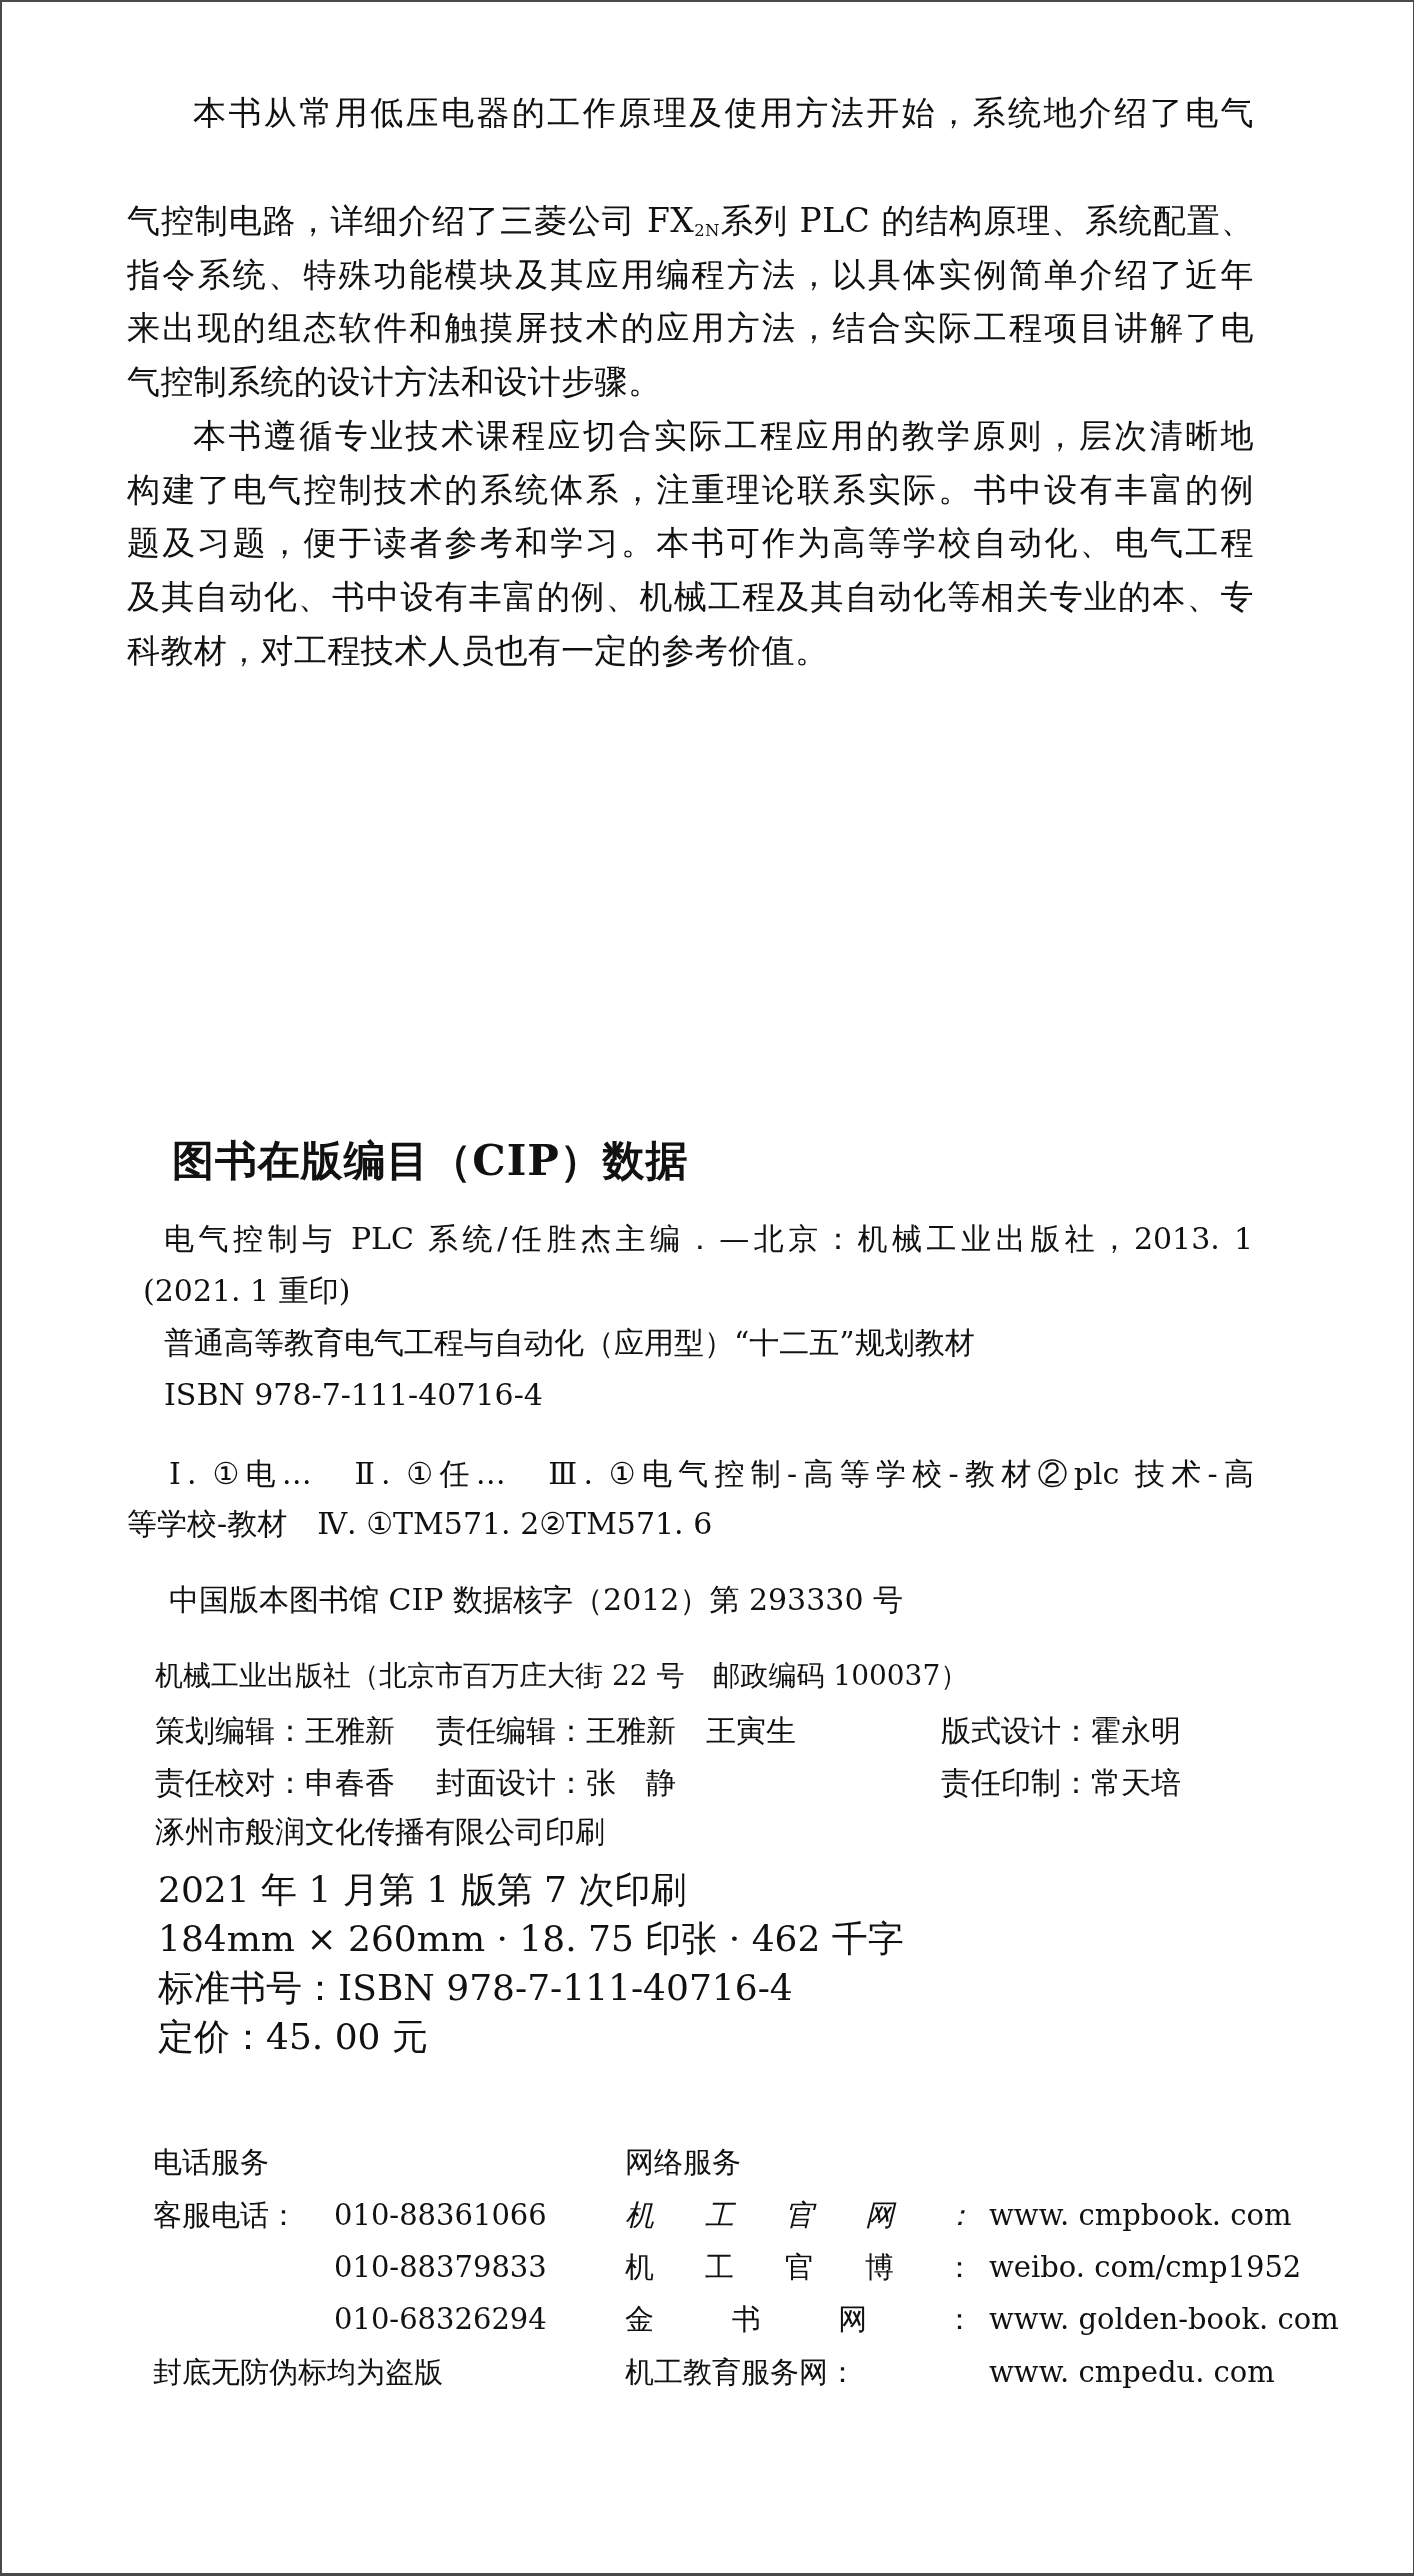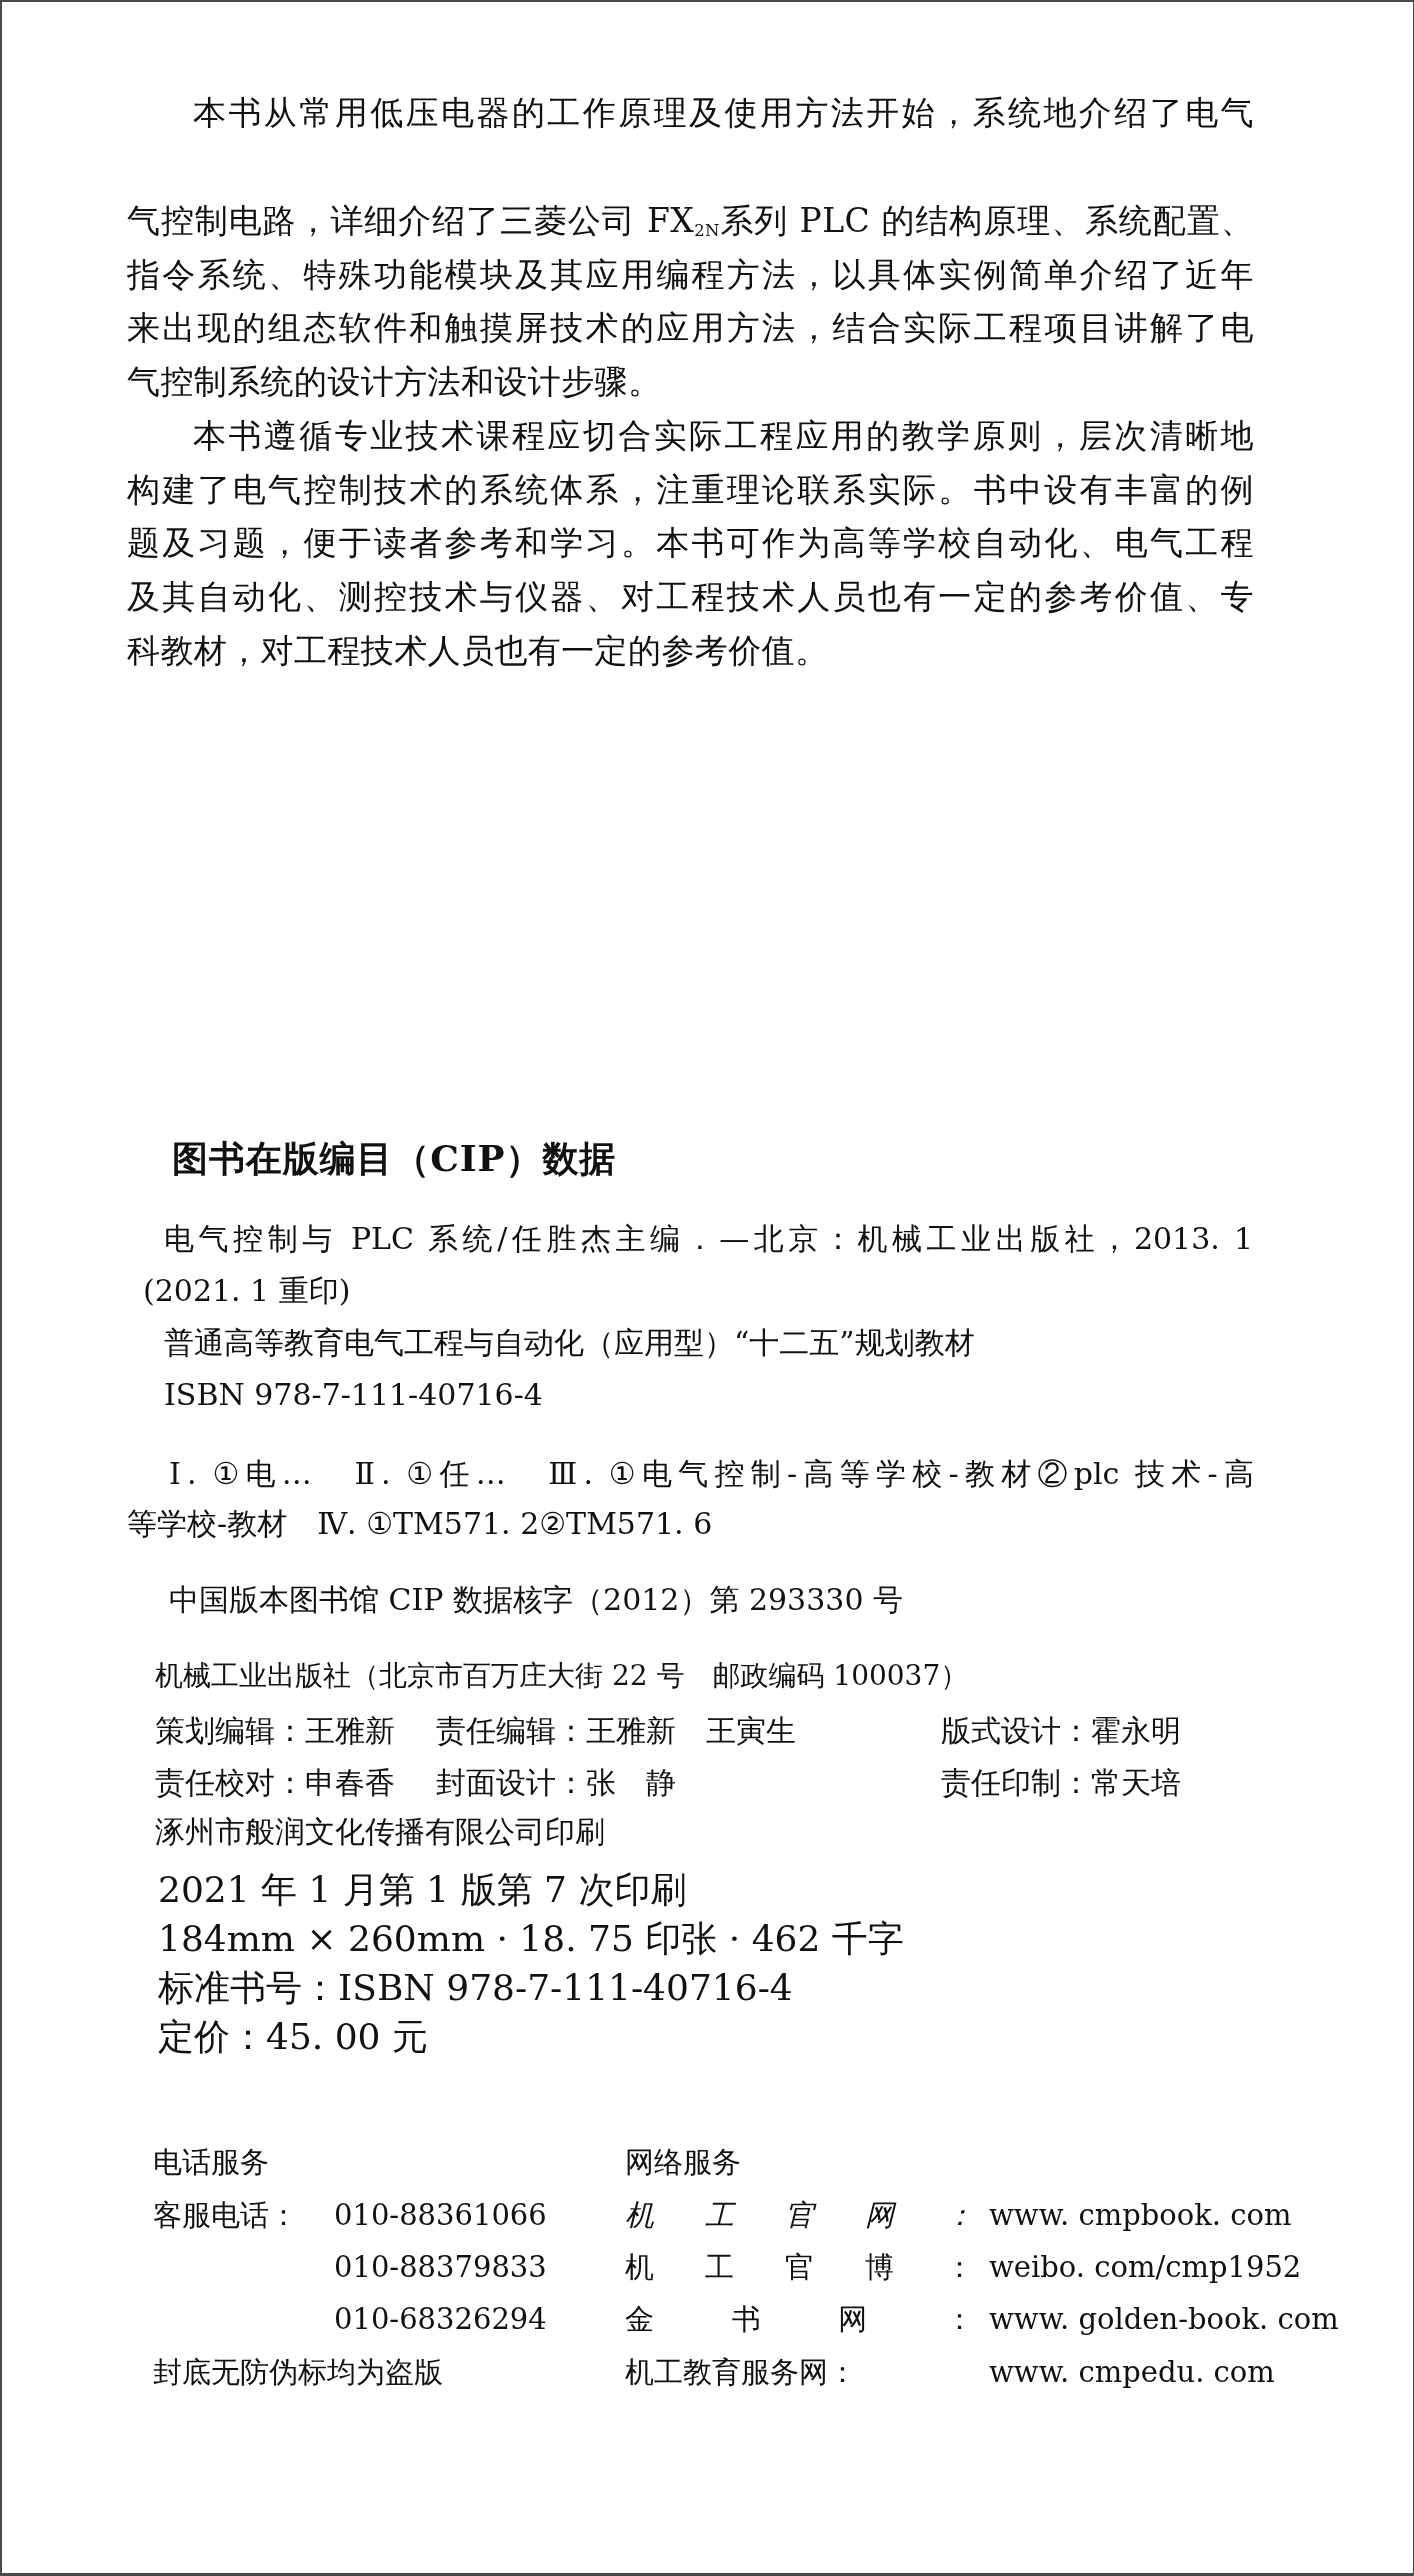--- a/index.html
+++ b/index.html
@@ -9,21 +9,21 @@
     box-sizing: border-box; border: 2.8px solid #4a4a4a; border-right-width: 2.8px; border-bottom-width: 3.8px;
     background: #ffffff;
     font-family: "DejaVu Serif", "Liberation Serif", serif;
     color: #111111;
   }
   .line { position: absolute; white-space: nowrap; line-height: 1; }
   .body-text { font-size: 33px; letter-spacing: 0.4px; }
   .para-line { left: 125px; width: 1127px; text-align: justify; text-align-last: justify; }
   .para-line.indent { left: 191px; width: 1061px; }
   .para-line.last { text-align-last: left; }
-  .cip-title { font-size: 36px; font-weight: bold; left: 170px; top: 1138px; letter-spacing: 0.9px; }
+  .cip-title { font-size: 42px; font-weight: bold; left: 170px; top: 1138px; letter-spacing: 0.9px; }
   .cip { font-size: 30px; }
   .small { font-size: 36px; }
   .svc { font-size: 29px; }
   sub { font-size: 0.5em; vertical-align: -0.25em; }
 </style>
 </head>
 <body>
 
 <div class="page">
 
@@ -31,21 +31,21 @@
   <div class="line body-text para-line" style="top:202px;">
     <span>气控制电路，详细介绍了三菱公司 FX</span><sub>2N</sub><span>系列 PLC 的结构原理、系统配置、</span>
   </div>
   <div class="line body-text para-line" style="top:256px;">指令系统、特殊功能模块及其应用编程方法，以具体实例简单介绍了近年</div>
   <div class="line body-text para-line" style="top:309px;">来出现的组态软件和触摸屏技术的应用方法，结合实际工程项目讲解了电</div>
   <div class="line body-text para-line last" style="top:363px;">气控制系统的设计方法和设计步骤。</div>
 
   <div class="line body-text para-line indent" style="top:417px;">本书遵循专业技术课程应切合实际工程应用的教学原则，层次清晰地</div>
   <div class="line body-text para-line" style="top:471px;">构建了电气控制技术的系统体系，注重理论联系实际。书中设有丰富的例</div>
   <div class="line body-text para-line" style="top:524px;">题及习题，便于读者参考和学习。本书可作为高等学校自动化、电气工程</div>
-  <div class="line body-text para-line" style="top:578px;">及其自动化、测控技术与仪器、对工程技术人员也有一定的参考价值、专</div>
+  <div class="line body-text para-line" style="top:578px;">及其自动化、书中设有丰富的例、机械工程及其自动化等相关专业的本、专</div>
   <div class="line body-text para-line last" style="top:632px;">科教材，对工程技术人员也有一定的参考价值。</div>
 
   <div class="line cip-title">图书在版编目（CIP）数据</div>
   <div class="line cip" style="left:162px; top:1222px; width:1089px; text-align:justify; text-align-last:justify;">电气控制与 PLC 系统/任胜杰主编．—北京：机械工业出版社，2013. 1</div>
   <div class="line cip" style="left:141px; top:1274px;">(2021. 1 重印)</div>
   <div class="line cip" style="left:162px; top:1326px;">普通高等教育电气工程与自动化（应用型）“十二五”规划教材</div>
   <div class="line cip" style="left:162px; top:1378px;">ISBN 978-7-111-40716-4</div>
 
   <div class="line cip" style="left:167px; top:1457px; width:1085px; text-align:justify; text-align-last:justify;">Ⅰ. ①电…　Ⅱ. ①任…　Ⅲ. ①电气控制-高等学校-教材②plc 技术-高</div>
   <div class="line cip" style="left:125px; top:1507px;">等学校-教材　Ⅳ. ①TM571. 2②TM571. 6</div>

